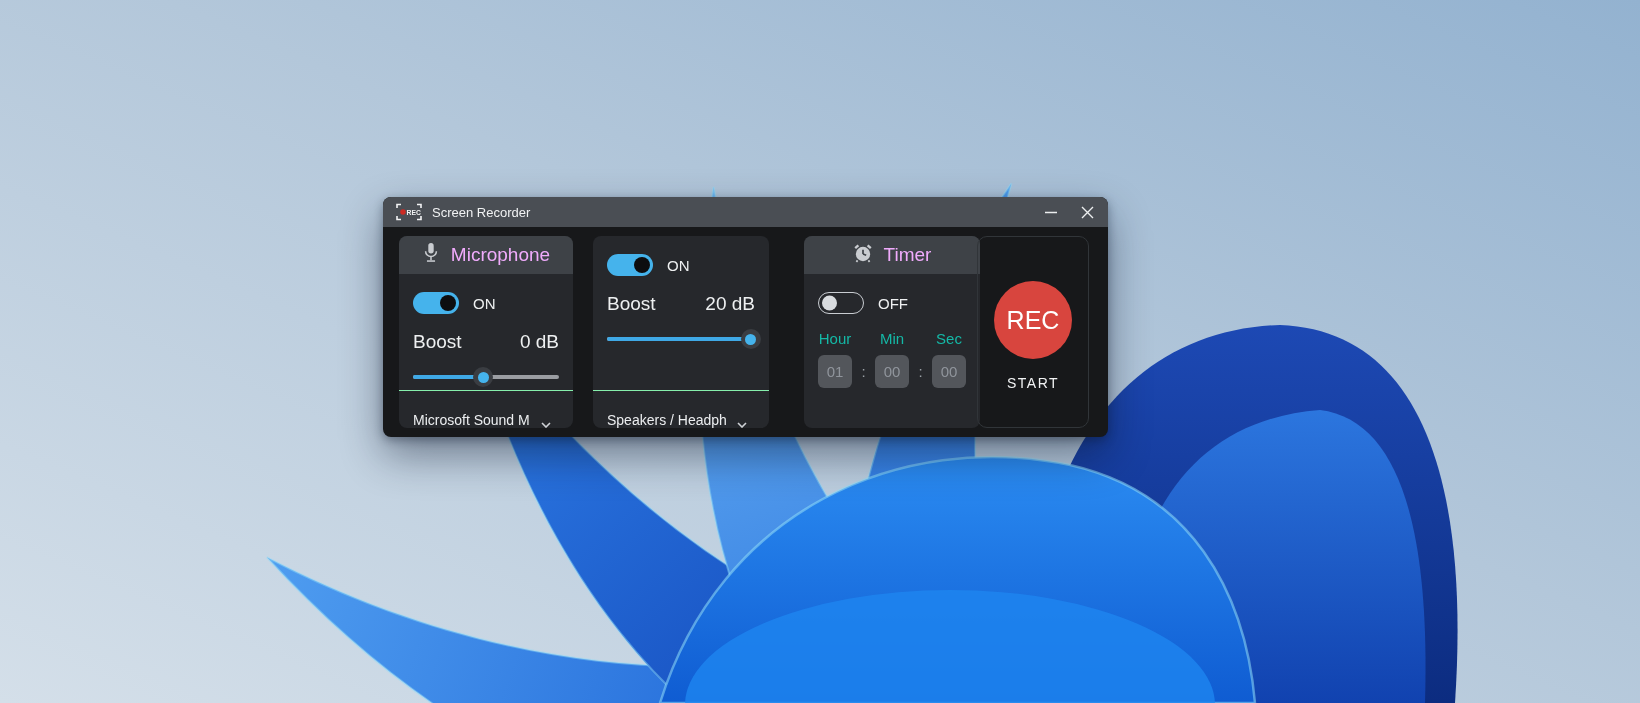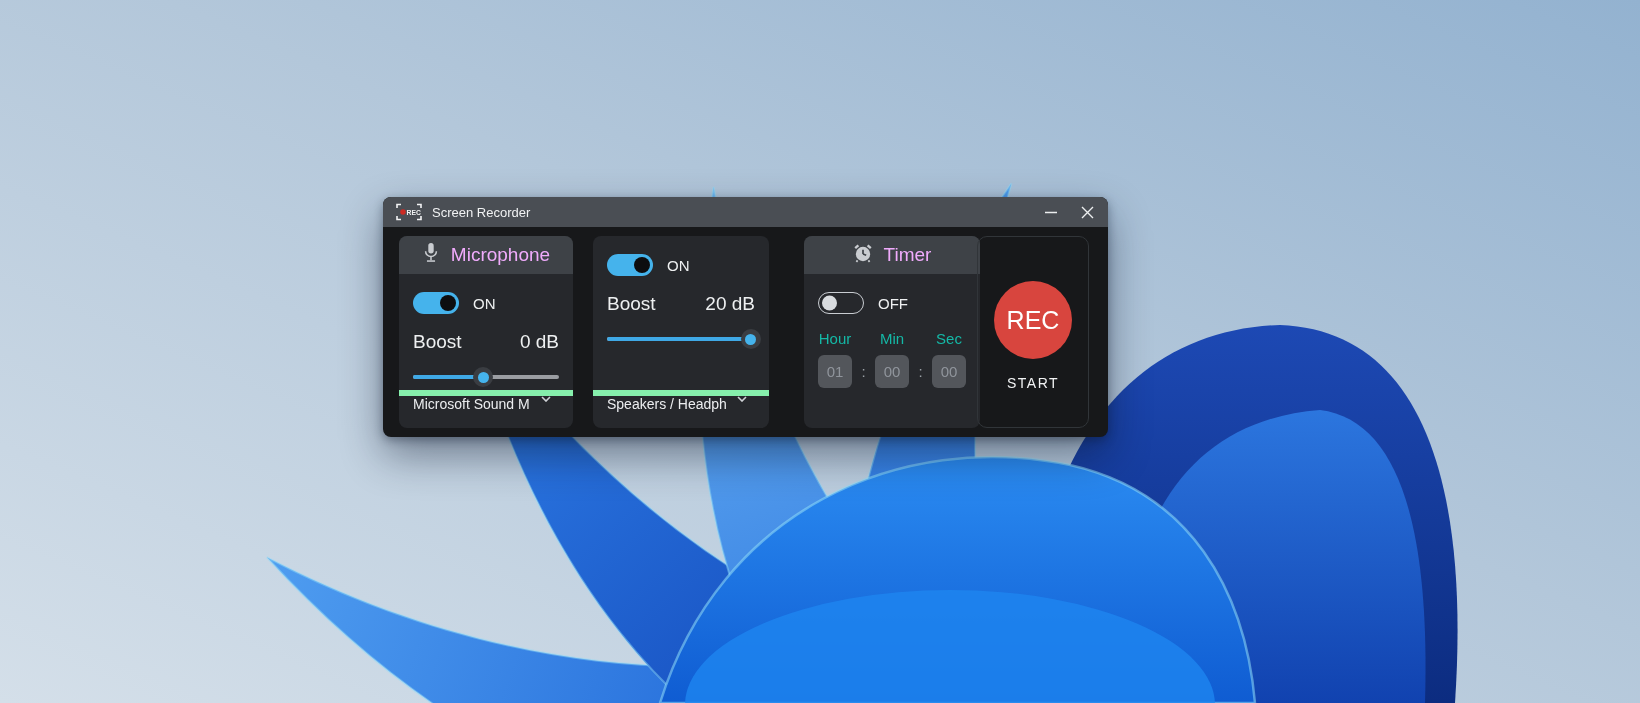--- a/index.html
+++ b/index.html
@@ -56,22 +56,22 @@
   .slider .track { position:absolute; left:0; right:0; top:50%; height:4px; transform:translateY(-50%); background:#9a9da2; border-radius:2px; }
   .slider .fill  { height:100%; border-radius:2px; }
   .slider .thumb {
     position:absolute; top:50%; width:20px; height:20px; border-radius:50%;
     background:#3a3d42; transform:translate(-50%,-50%);
     display:flex; align-items:center; justify-content:center;
   }
   .slider .thumb::after { content:""; width:11px; height:11px; border-radius:50%; background:#45b3ec; }
 
   .dropdown {
-    position:absolute; left:0; right:0; bottom:0; height:38px; border-top:6px solid #86efac;
-    display:flex; align-items:flex-start; padding:0 14px; gap:8px; cursor:pointer;
+    position:absolute; left:0; right:0; bottom:0; height:38px; border-top:1px solid #86efac;
+    display:flex; align-items:flex-end; padding:0 14px; gap:8px; cursor:pointer;
   }
   .dd-text { flex:1 1 auto; color:#eceef0; font-size:14px; white-space:nowrap; overflow:hidden; }
   .dd-chev { flex:0 0 auto; margin-right:8px; }
 
   
   .time-grid {
     margin:16px 14px 0 14px; display:grid; grid-template-columns:34px 23px 34px 23px 34px;
     row-gap:8px; align-items:center;
   }
   .time-label { color:#14b8a6; font-size:15px; text-align:center; }

